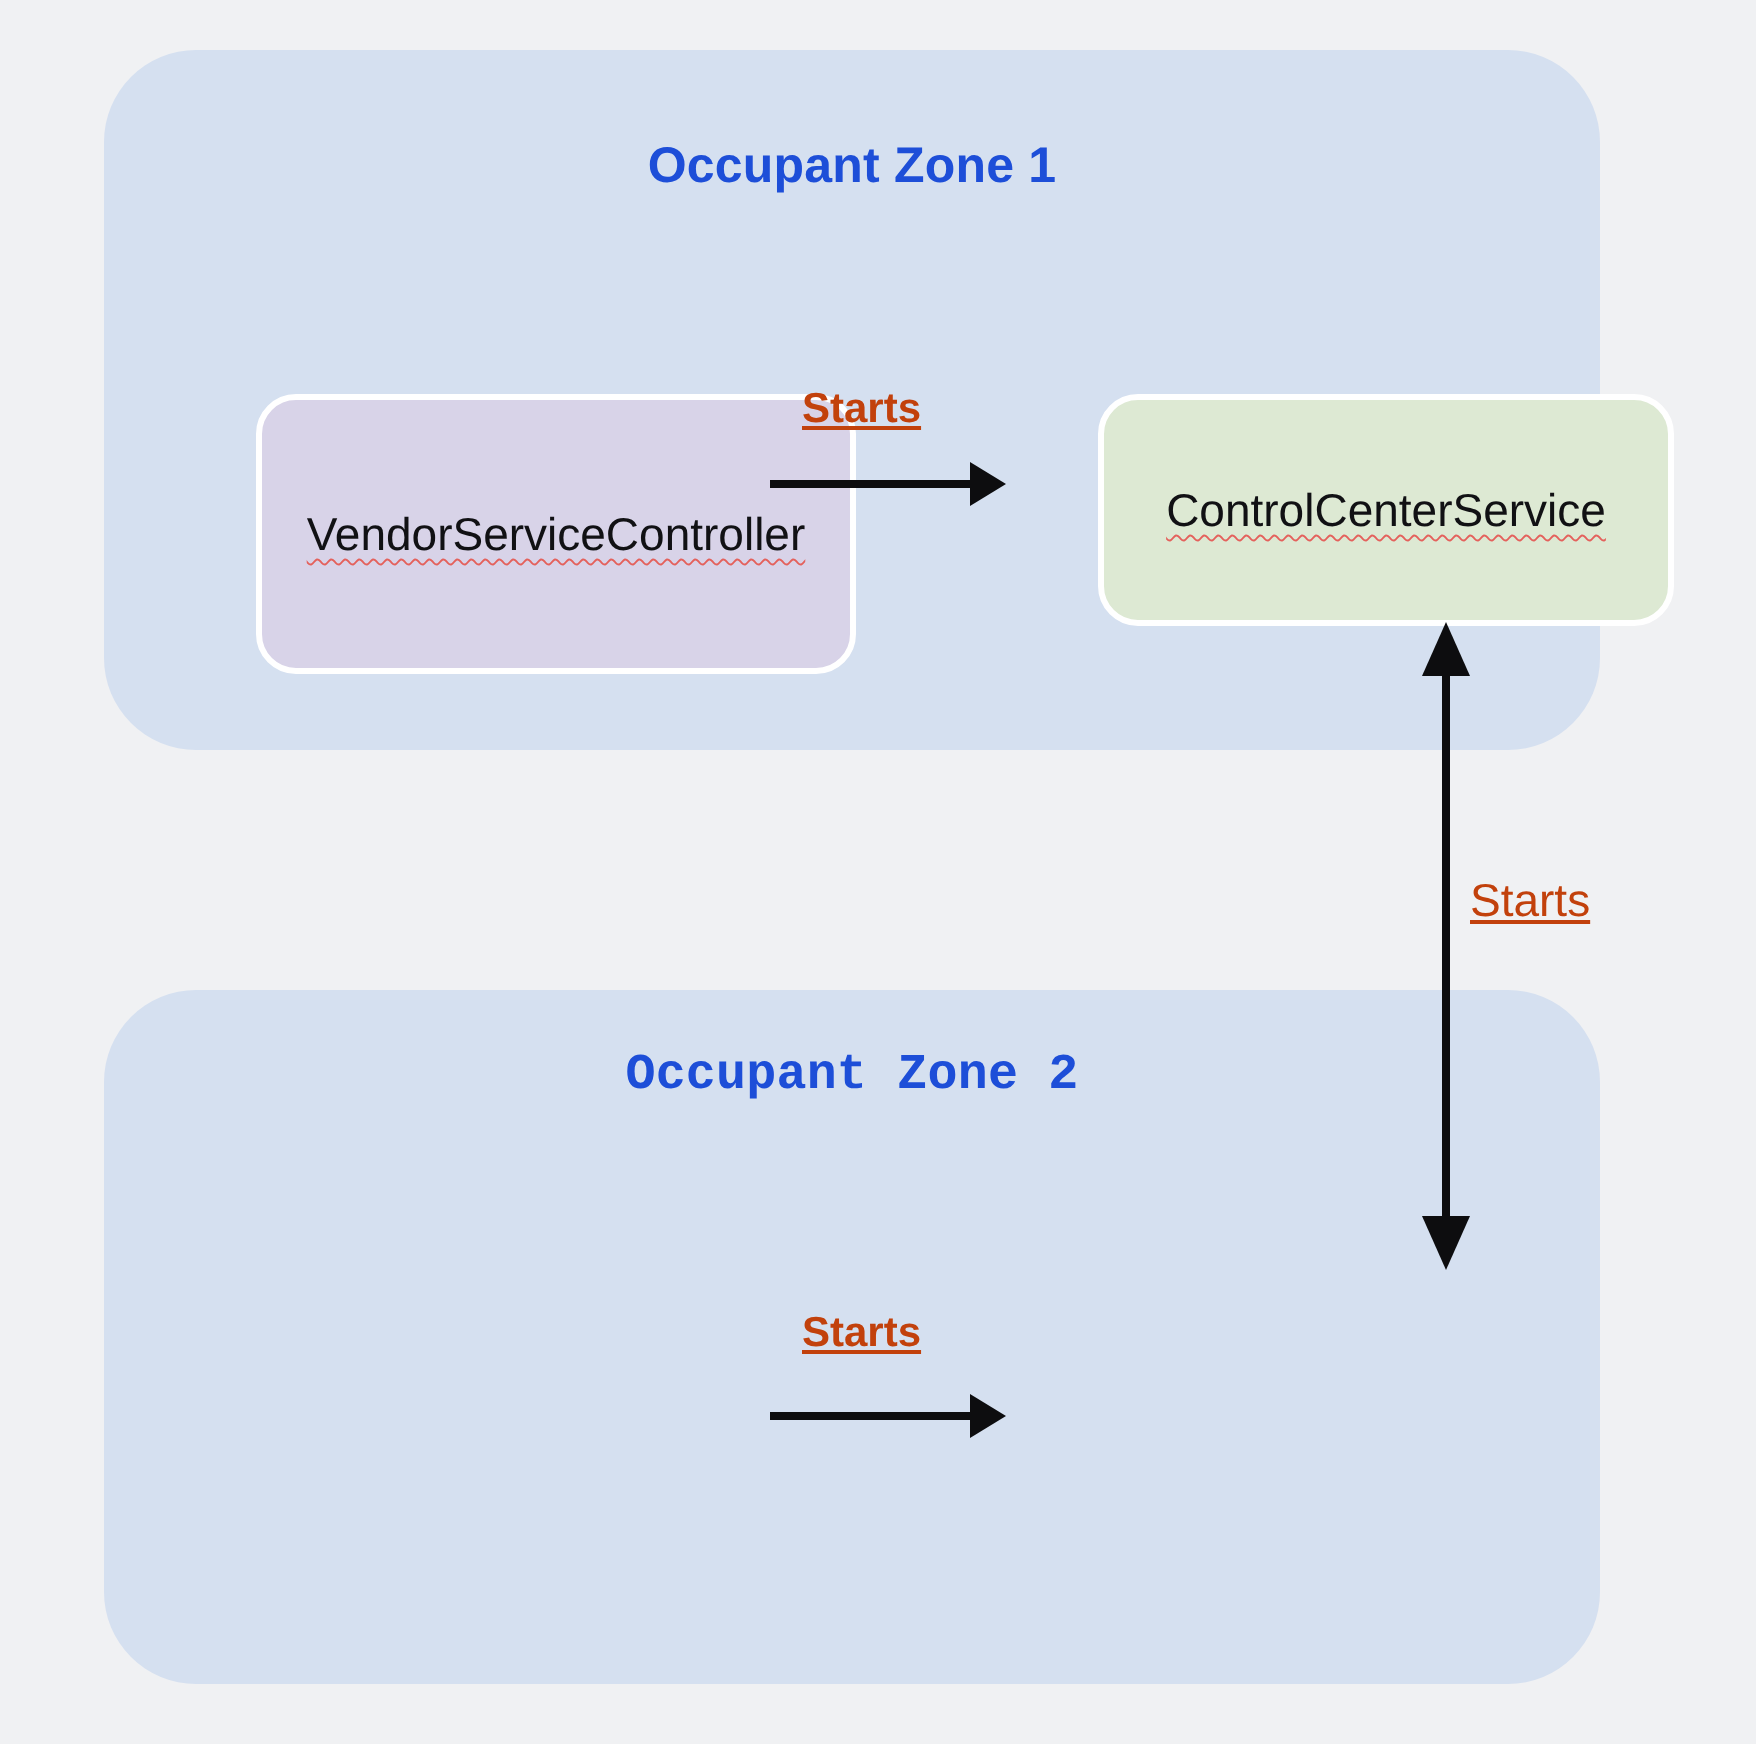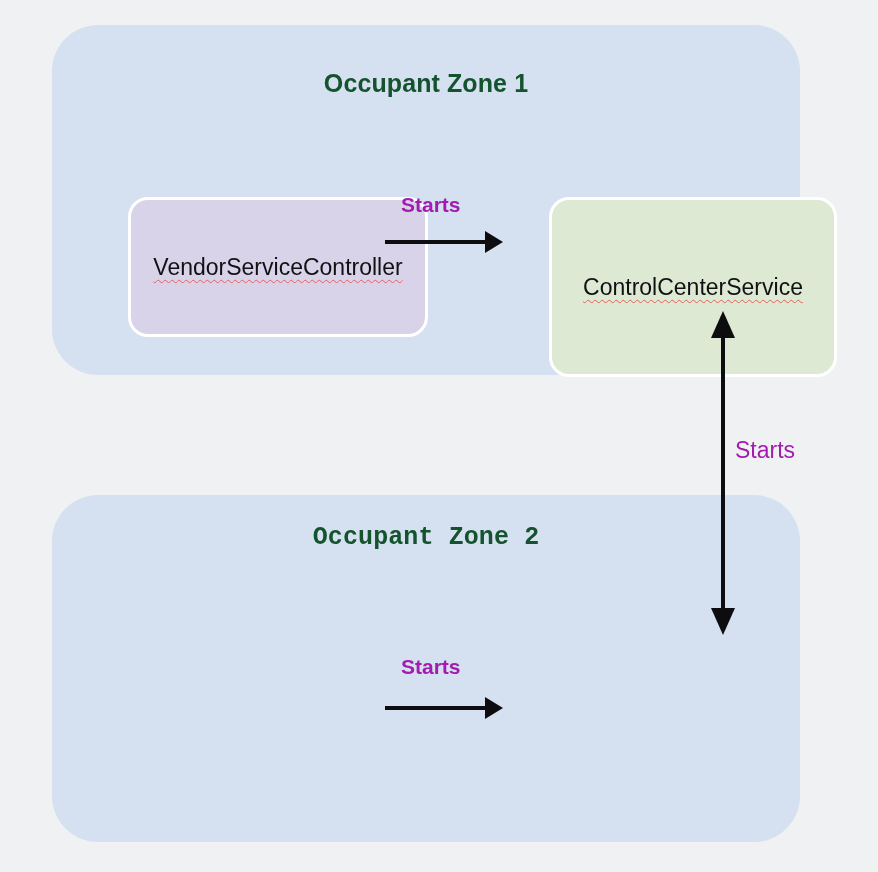--- a/index.html
+++ b/index.html
@@ -29,21 +29,21 @@
   #zone-1 { left: 52px;  top: 25px;  width: 748px; height: 350px; }
   #zone-2 { left: 52px;  top: 495px; width: 748px; height: 347px; font-family: Liberation Mono, monospace; }
 
   .zone-title {
     position: absolute;
     left: 0;
     right: 0;
     text-align: center;
     font-size: 25px;
     font-weight: bold;
-    color: #14532d;
+    color: #1d4ed8;
     letter-spacing: 0.1px;
   }
   #zone-1 .zone-title { top: 44px; }
   #zone-2 .zone-title { top: 28px; }
 
   
   .node {
     position: absolute;
     border: 3px solid #ffffff;
     border-radius: 20px;
@@ -59,41 +59,42 @@
     line-height: 1;
     
     text-decoration: underline wavy #e4615c;
     text-decoration-thickness: 1px;
     text-underline-offset: 4px;
   }
   .node.vendor  { background: #d8d3e8; }
   .node.control { background: #dde9d3; }
 
   #node-vendor-1  { left: 76px;  top: 172px; width: 300px; height: 140px; }
-  #node-control-1 { left: 497px; top: 172px; width: 288px; height: 180px; }
+  #node-control-1 { left: 497px; top: 172px; width: 288px; height: 116px; }
 
   
   .edge-svg {
     position: absolute;
     overflow: visible;
     pointer-events: none;
   }
   #edge-starts-1 { left: 385px; top: 222px; width: 118px; height: 40px; }
   #edge-starts-2 { left: 385px; top: 688px; width: 118px; height: 40px; }
   #edge-connect  { left: 700px; top: 305px; width: 50px; height: 336px; }
 
   .edge-line { stroke: #0d0d0f; stroke-width: 4; fill: none; }
   .edge-head { fill: #0d0d0f; }
 
   .edge-label {
     position: absolute;
     font-size: 21px;
     font-weight: bold;
-    color: #a21caf;
+    color: #c2410c;
     white-space: nowrap;
+    text-decoration: underline;
   }
   #label-starts-1 { left: 401px; top: 193px; }
   #label-starts-2 { left: 401px; top: 655px; }
   #label-connect  {
     left: 735px;
     top: 437px;
     font-weight: normal;
     font-size: 23px;
   }
 </style>

